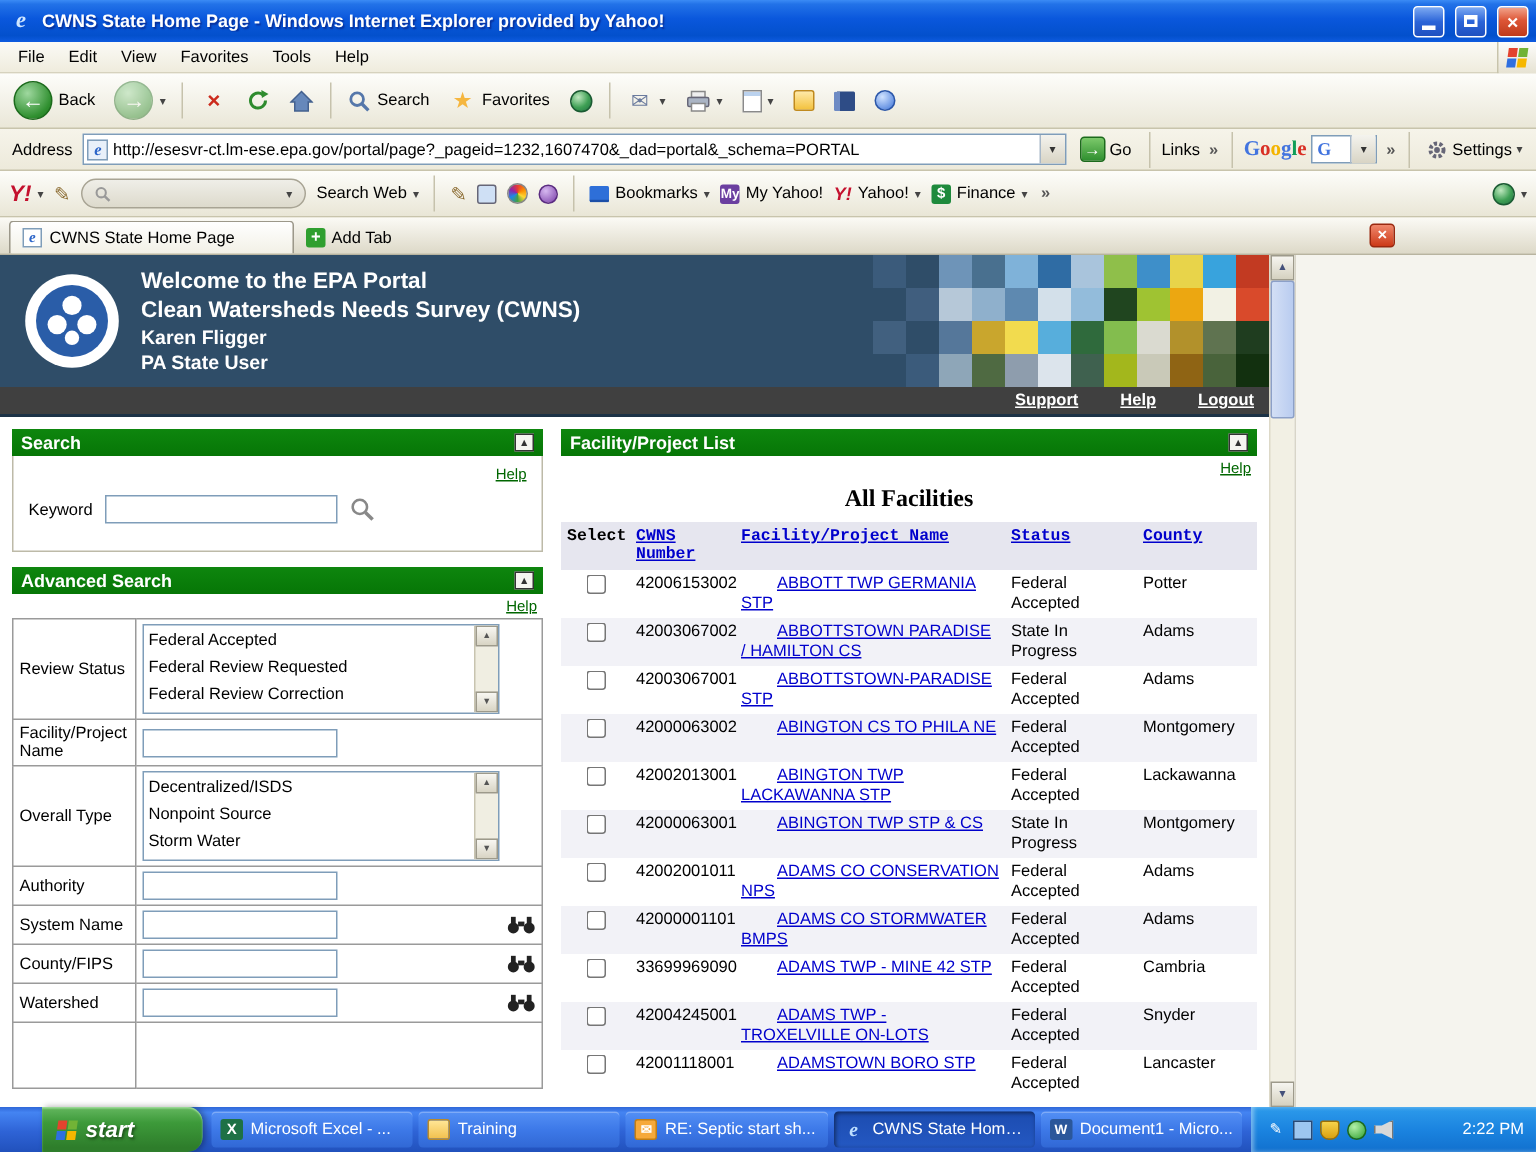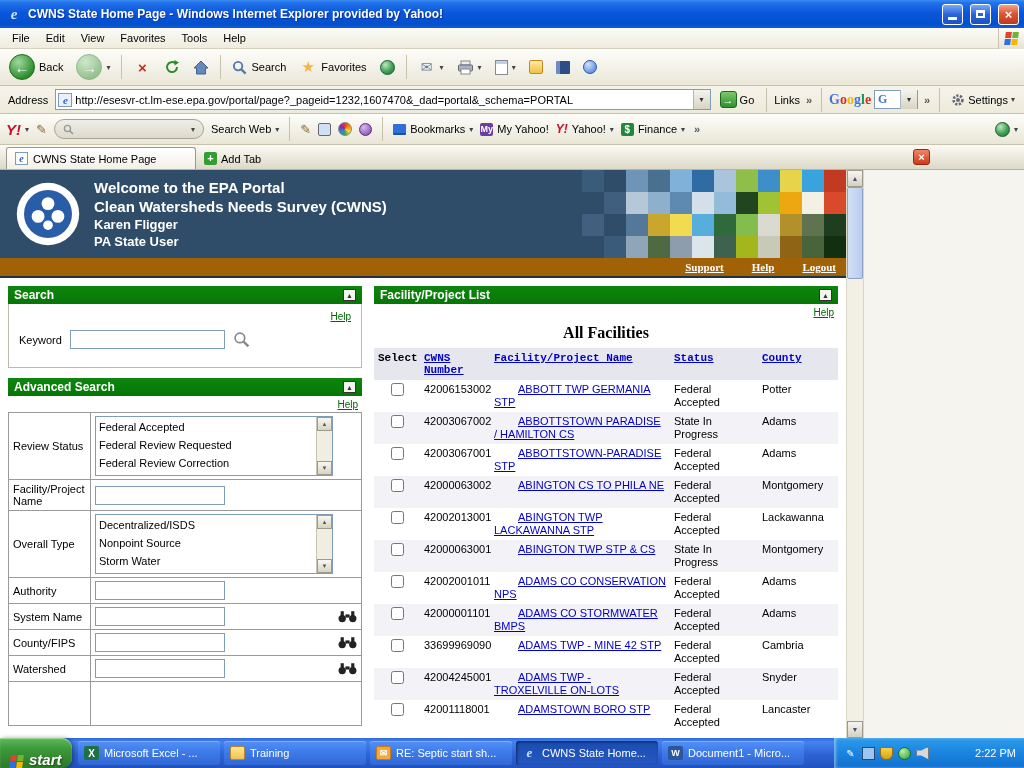--- a/index.html
+++ b/index.html
@@ -117,21 +117,21 @@
     background:linear-gradient(90deg,#D3DFF5,#B9CCF0); border-radius:2px; }
 
   
   .banner { height:88px; background:#2F4D68; display:flex; align-items:center; position:relative; overflow:hidden; }
   .epa-logo { width:64px; height:64px; margin:0 14px 0 16px; flex-shrink:0; }
   .banner-text { color:#fff; line-height:1.3; }
   .banner-text .l-big { font-size:15px; font-weight:bold; }
   .banner-text .l-small { font-size:13px; font-weight:bold; }
   .mosaic { margin-left:auto; display:grid; grid-template-columns:repeat(12,22px); grid-auto-rows:22px; height:88px; }
   .mosaic-tile { width:22px; height:22px; }
-  .banner-links { height:20px; background:#a16207; display:flex; justify-content:flex-end; align-items:center; gap:28px; padding-right:10px; border-bottom:2px solid #1C3246;font-family:Liberation Serif, serif; }
+  .banner-links { height:20px; background:#404040; display:flex; justify-content:flex-end; align-items:center; gap:28px; padding-right:10px; border-bottom:2px solid #1C3246; }
   .banner-link { color:#fff; font-weight:bold; font-size:11px; text-decoration:underline; }
 
   
   .page-body { flex:1; display:flex; gap:12px; padding:8px; overflow:hidden; background:#fff; }
   .left-col { width:354px; flex-shrink:0; }
   .right-col { flex:1; overflow:hidden; }
 
   .panel-header { height:18px; background:linear-gradient(#0E860E,#067606); color:#fff; font-weight:bold; font-size:12px;
     display:flex; align-items:center; padding:0 6px; }
   .panel-collapse { margin-left:auto; width:13px; height:12px; background:#F5F5F0; border:1px solid #333; color:#333;
@@ -161,22 +161,22 @@
   .fac-table th { background:#E6E6EF; font-weight:bold; text-align:left; padding:4px 4px; vertical-align:top; font-size:11px;font-family:Liberation Mono, monospace; }
   .fac-table td { padding:3px 4px; vertical-align:top; font-size:11px; line-height:13px; }
   .fac-table tbody tr:nth-child(even) { background:#F2F2F7; }
   .col-link { color:#0000CC; text-decoration:underline; font-weight:bold; }
   .fac-link { color:#0000CC; text-decoration:underline;margin-left:24px; }
   .c-select { text-align:center; }
 
   
   .taskbar { height:30px; display:flex; align-items:stretch;
     background:linear-gradient(180deg,#2F67D8 0%,#4484F2 12%,#2E63D6 55%,#2151BC 100%); }
-  .start-btn { width:72px; display:flex; align-items:flex-end; gap:6px; padding-left:10px; border-radius:0 10px 10px 0;
-    background:linear-gradient(180deg,#64B75F 0%,#3D9A3A 35%,#2E7D2B 90%); box-shadow:inset 0 1px 1px #9FDB9A, 2px 0 4px rgba(0,0,0,.35); }
+  .start-btn { width:107px; display:flex; align-items:center; gap:6px; padding-left:10px; border-radius:0 10px 10px 0;
+    background:linear-gradient(180deg,#64B75F 0%,#3D9A3A 35%,#2E7D2B 90%); box-shadow:inset 0 1px 1px #9FDB9A, 2px 0 4px rgba(0,0,0,.35);margin-left:28px; }
   .start-label { color:#fff; font:bold italic 15px "Liberation Sans",sans-serif; text-shadow:1px 1px 2px #1A4A18; }
   .tasks { flex:1; display:flex; align-items:center; gap:4px; padding:0 6px; overflow:hidden; }
   .task-btn { width:142px; height:24px; border-radius:3px; display:flex; align-items:center; gap:5px; padding:0 6px;
     background:linear-gradient(#5490F5,#3D79E8 50%,#3168D5); box-shadow:inset 0 1px 0 #7FABF7; color:#fff; white-space:nowrap; overflow:hidden; }
   .task-btn.active { background:linear-gradient(#1C4CB0,#2458C2); box-shadow:inset 1px 1px 3px rgba(0,0,0,.5); }
   .task-label { overflow:hidden; text-overflow:ellipsis; font-size:11px; }
   .task-icon { width:15px; height:14px; flex-shrink:0; display:flex; align-items:center; justify-content:center; font-size:10px; font-weight:bold; border-radius:2px; }
   .icon-folder { background:linear-gradient(#FFE696,#F2C14E); border:1px solid #B8892A; }
   .icon-excel { background:#1E7145; color:#fff; }
   .icon-excel::before { content:"X"; }

